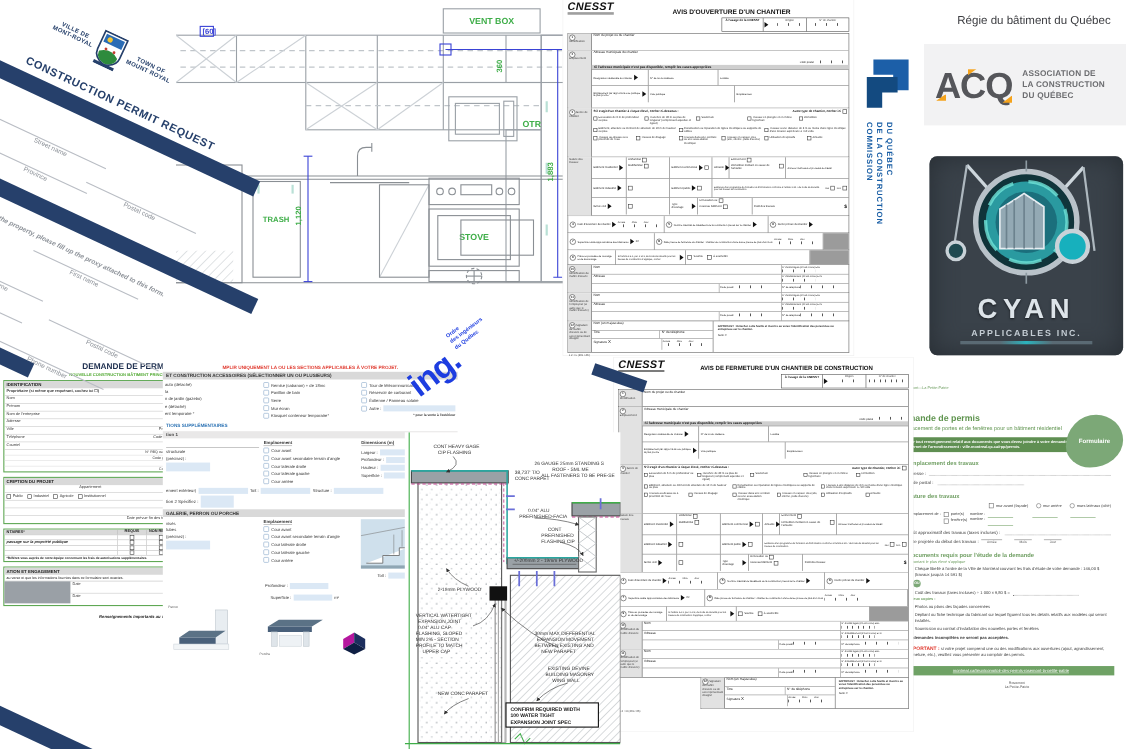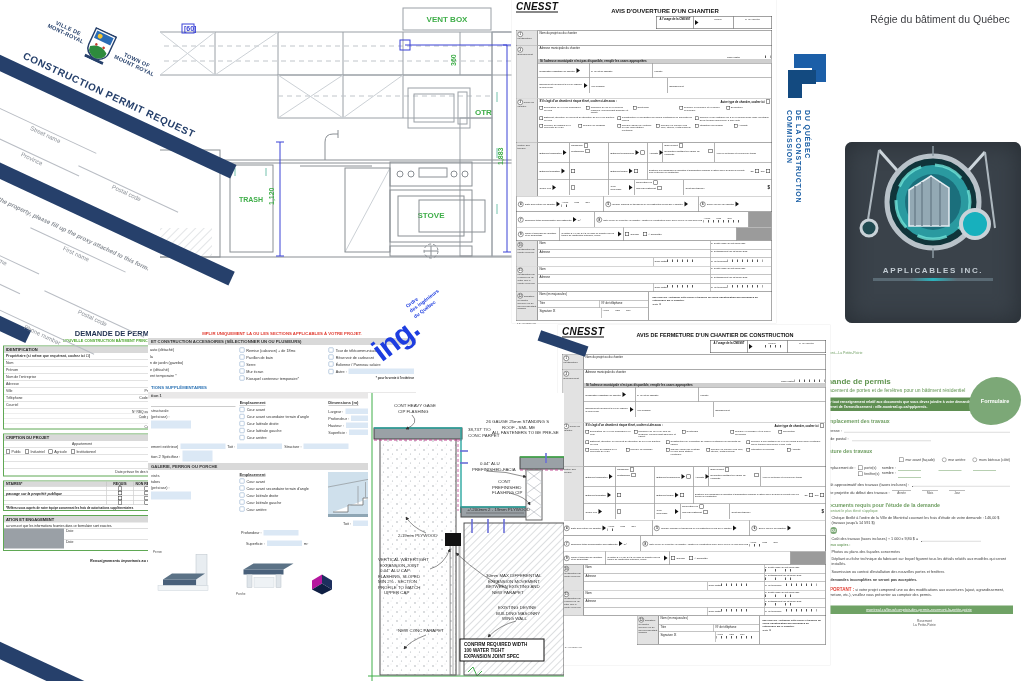--- a/index.html
+++ b/index.html
@@ -617,20 +617,32 @@
       <polygon points="50,2 18,2 18,16 36,16 36,30 50,30" fill="#1c5fa8"></polygon>
       <polygon points="12,18 40,18 40,32 26,32 26,46 12,46" fill="#134a80"></polygon>
     </svg>
     <div class="ccqtxt">
       <span>COMMISSION</span>
       <span>DE LA CONSTRUCTION</span>
       <span>DU QUÉBEC</span>
     </div>
   </div>
 
+  <div class="abs acq">
+    <div class="acqabbr"><span>ACQ</span>
+      <i style="left:1px;bottom:2px;width:9px;height:6px;clip-path:polygon(0 100%,100% 100%,100% 0)"></i>
+      <i style="left:30px;top:2px;width:8px;height:6px;clip-path:polygon(0 0,100% 0,0 100%)"></i>
+      <i style="right:0;bottom:0;width:9px;height:7px;clip-path:polygon(0 100%,100% 100%,100% 0)"></i>
+    </div>
+    <div class="acqname">
+      <div>ASSOCIATION DE</div>
+      <div>LA CONSTRUCTION</div>
+      <div>DU QUÉBEC</div>
+    </div>
+  </div>
 
   <div class="abs cyan">
     <svg width="176" height="118" viewBox="0 0 176 118">
       <line x1="34" y1="8" x2="82" y2="62" stroke="#cdd6dc" stroke-width="3"></line>
       <line x1="140" y1="10" x2="95" y2="60" stroke="#cdd6dc" stroke-width="3"></line>
       <line x1="34" y1="8" x2="22" y2="84" stroke="#aeb8bf" stroke-width="2"></line>
       <line x1="140" y1="10" x2="150" y2="86" stroke="#aeb8bf" stroke-width="2"></line>
       <circle cx="88" cy="60" r="46" fill="#10343a" stroke="#b9c2c9" stroke-width="5"></circle>
       <circle cx="88" cy="60" r="37" fill="#2a9aa0"></circle>
       <circle cx="88" cy="60" r="37" fill="none" stroke="#6fe3d8" stroke-width="3" stroke-dasharray="30 14" opacity=".8"></circle>
@@ -638,20 +650,21 @@
       <polygon points="64,84 64,48 86,34 104,46 104,84" fill="#93a9b4" stroke="#e6edf2" stroke-width="1.5"></polygon>
       <line x1="70" y1="44" x2="70" y2="84" stroke="#6c828e" stroke-width="1.5"></line>
       <line x1="77" y1="40" x2="77" y2="84" stroke="#6c828e" stroke-width="1.5"></line>
       <line x1="86" y1="35" x2="86" y2="84" stroke="#6c828e" stroke-width="1.5"></line>
       <line x1="95" y1="41" x2="95" y2="84" stroke="#6c828e" stroke-width="1.5"></line>
       <circle cx="130" cy="82" r="14" fill="#17b0bd" stroke="#c9d2d8" stroke-width="4"></circle>
       <circle cx="24" cy="86" r="8" fill="#1f4a51" stroke="#c9d2d8" stroke-width="3"></circle>
       <line x1="88" y1="4" x2="88" y2="14" stroke="#8d9aa2" stroke-width="1.5"></line>
       <line x1="88" y1="106" x2="88" y2="116" stroke="#8d9aa2" stroke-width="1.5"></line>
     </svg>
+    <div class="cyname">CYAN</div>
     <div class="cysub">APPLICABLES INC.</div>
     <div class="cyrule"></div>
   </div>
 
   <div class="abs dem">
    <div class="sc">
         <div class="inner">
     <div class="demtitle">DEMANDE DE PERMIS</div>
     <div class="demsub">NOUVELLE CONSTRUCTION BÂTIMENT PRINCIPAL</div>
     <div class="gbox">

